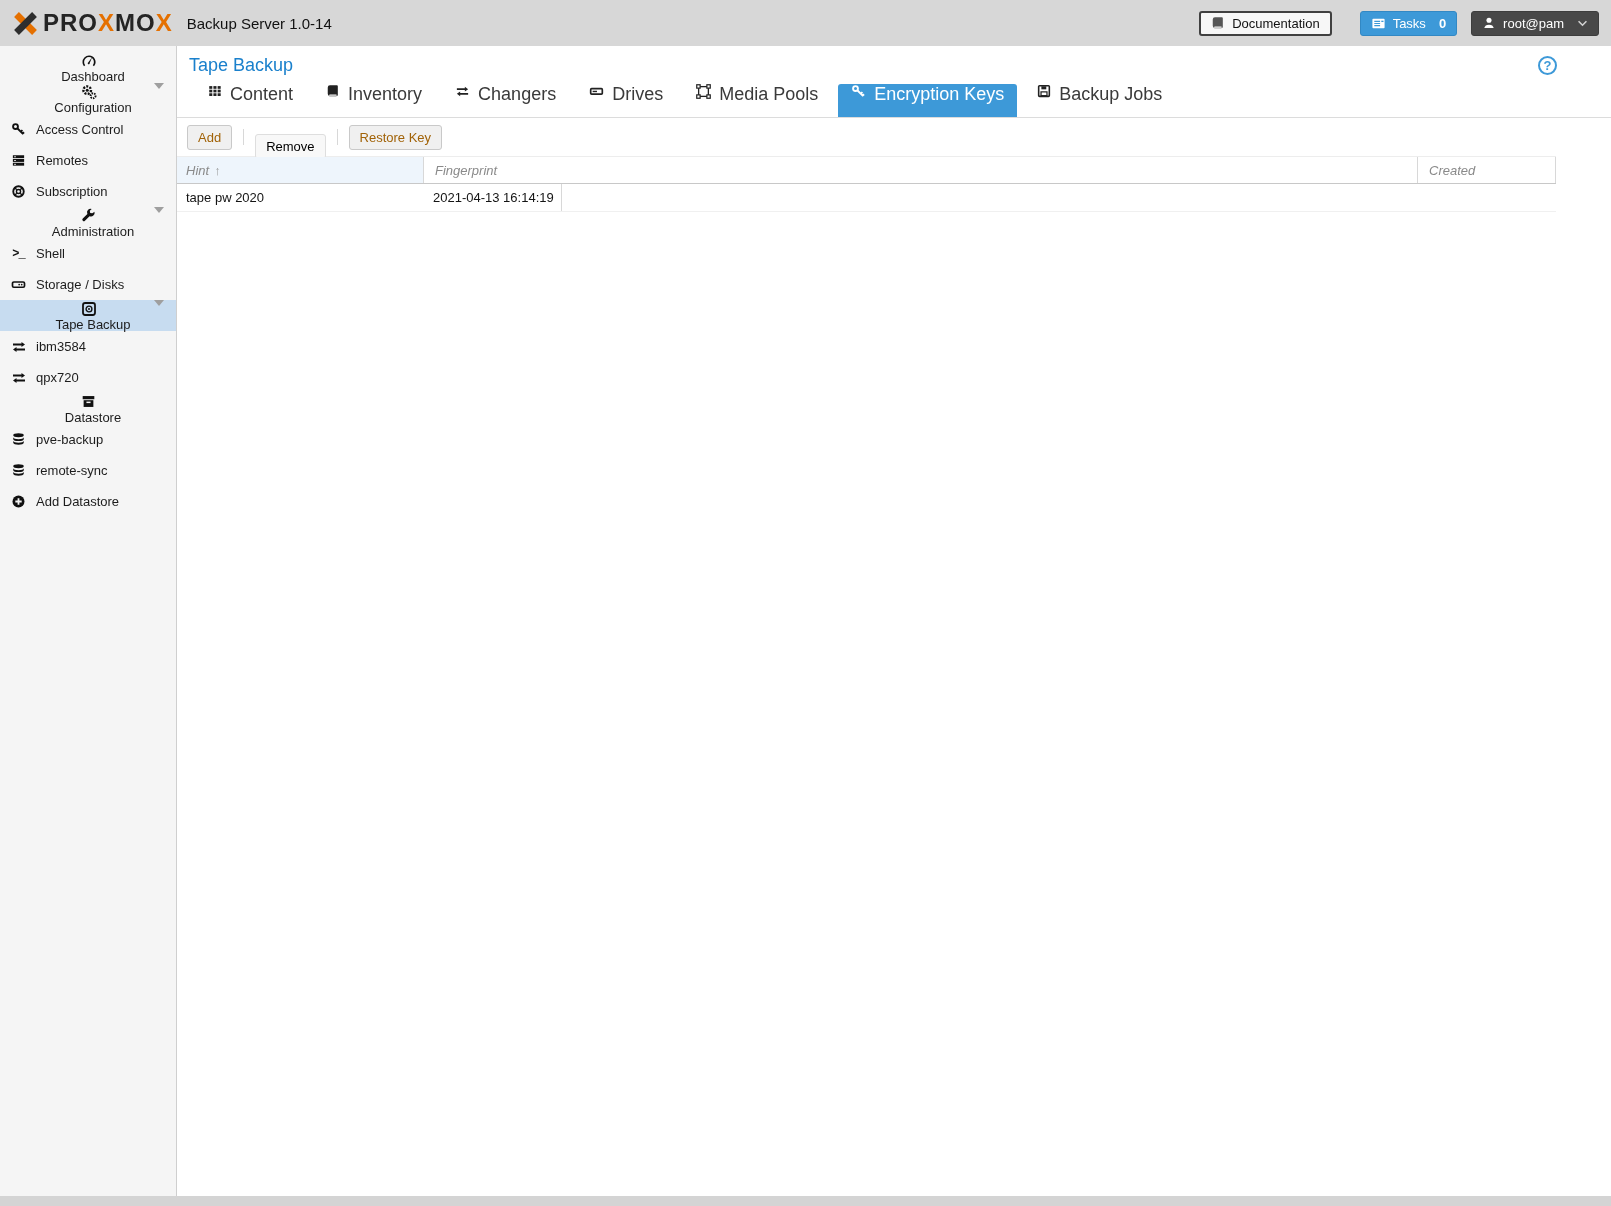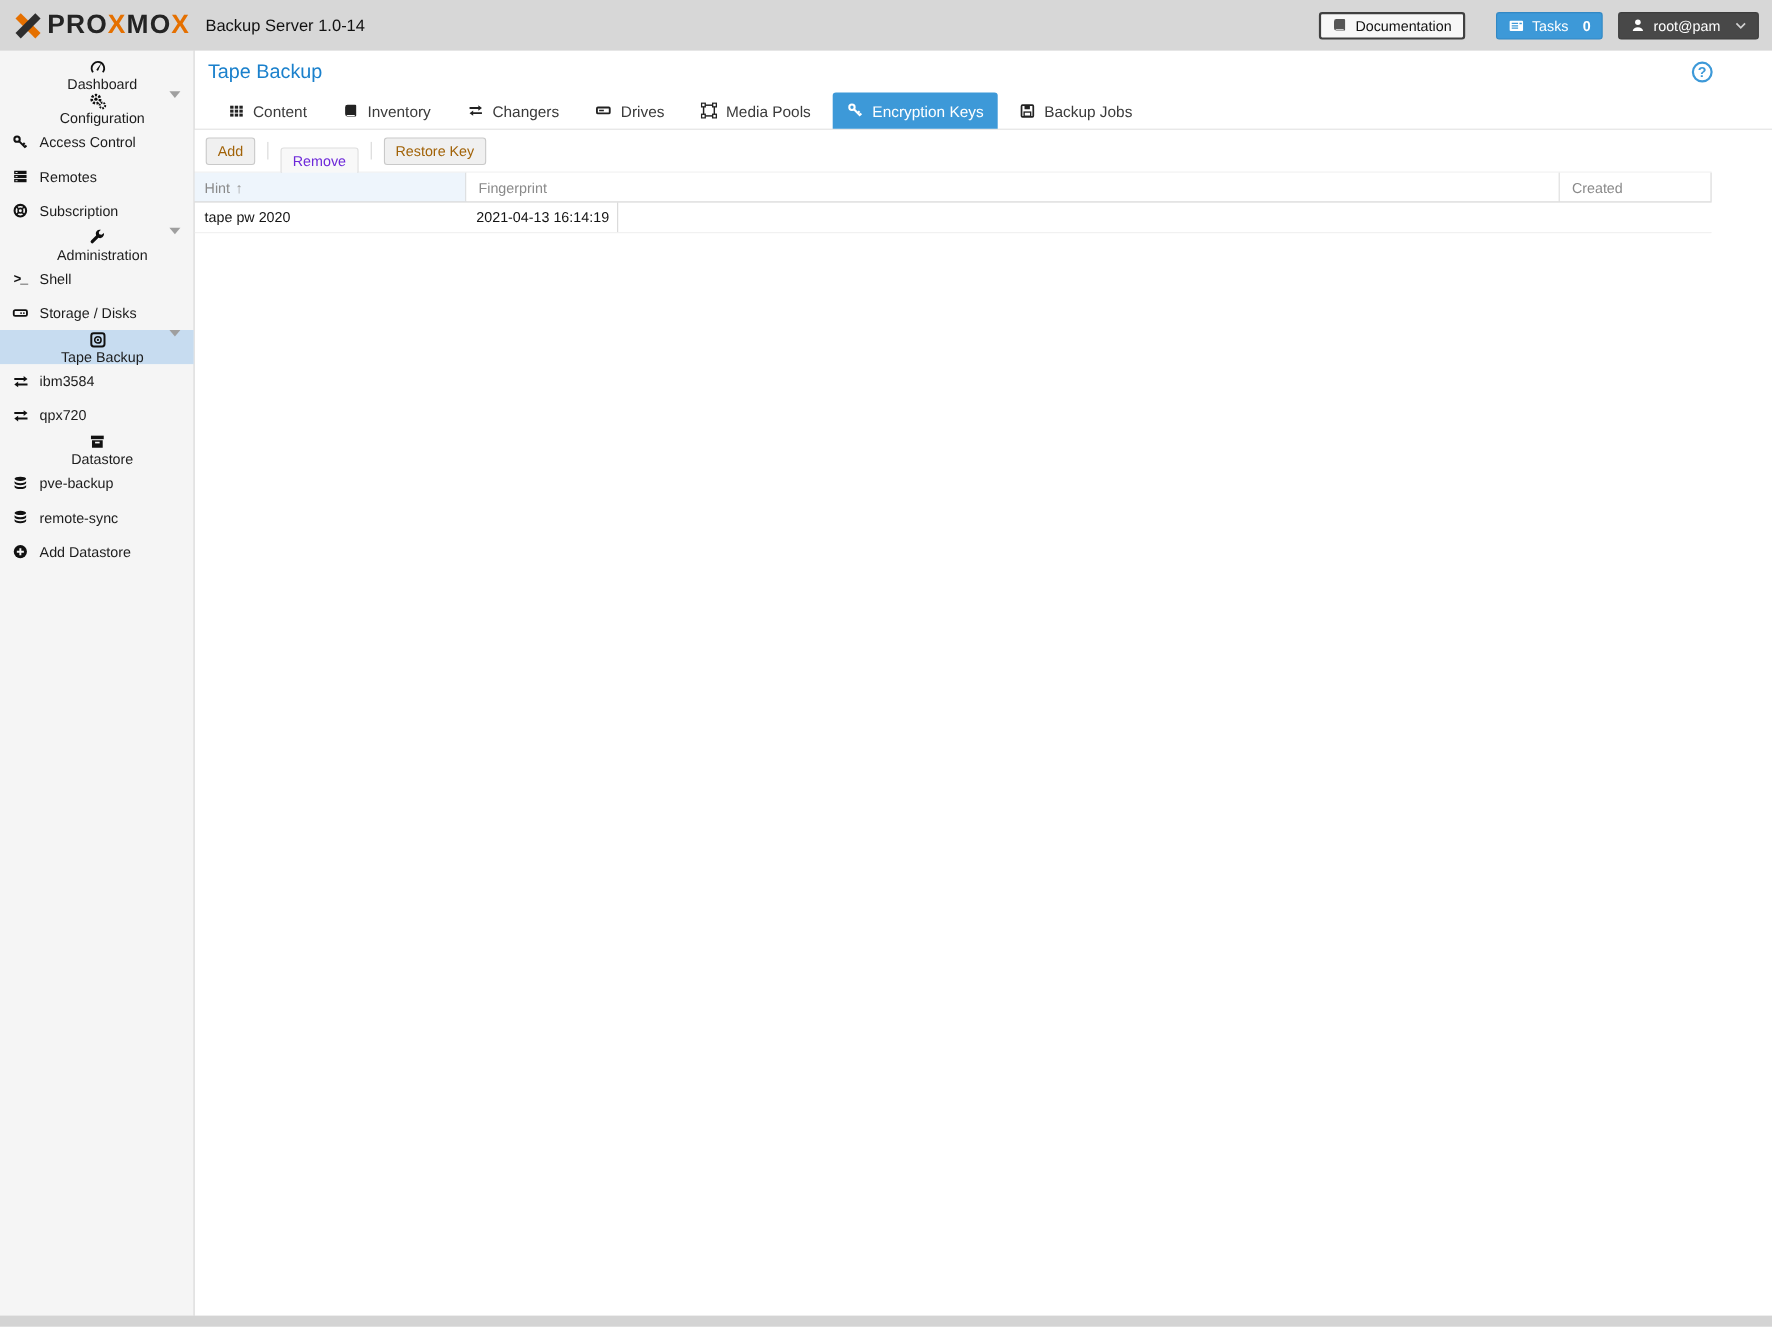--- a/index.html
+++ b/index.html
@@ -42,36 +42,36 @@
   
   .main-header { height:38px; display:flex; align-items:center; padding:0 12px; }
   .page-title { color:#1a80cc; font-size:18px; }
   .mh-spacer { flex:1; }
   .help-btn { width:19px; height:19px; border:2px solid #3d99d8; border-radius:50%; color:#3d99d8;
               font-weight:bold; font-size:13px; display:flex; align-items:center; justify-content:center;
               cursor:pointer; margin-right:42px; }
 
   
   .tabbar { display:flex; align-items:flex-end; padding-left:18px; border-bottom:1px solid #dcdcdc; height:34px; }
-  .tab { display:inline-flex; align-items:center; gap:8px; height:33px; padding:0 13px; margin-right:7px;
-         color:#3a3a3a; cursor:pointer; border-radius:3px 3px 0 0; font-size:14px; }
+  .tab { display:inline-flex; gap:8px; height:33px; padding:0 13px; margin-right:7px;
+         color:#3a3a3a; cursor:pointer; border-radius:3px 3px 0 0; font-size:18px; }
   .tab .t-ic { display:inline-flex; color:#222; }
   .tab.active { background:#3d99d8; color:#fff; }
   .tab.active .t-ic { color:#fff; }
 
   
   .toolbar { display:flex; align-items:center; height:38px; padding:0 10px; background:#fff; }
   .btn { background:#f0f0f0; border:1px solid #c9c9c9; border-radius:3px; padding:4px 10px;
          font-size:13px; color:#a16207; cursor:pointer; }
-  .btn.disabled { background:#f8f8f8; border-color:#dedede; color:#6d28d9; cursor:default;margin-top:19px; }
+  .btn.disabled { background:#f8f8f8; border-color:#dedede; color:#000000; cursor:default;margin-top:19px; }
   .tb-sep { width:1px; height:16px; background:#d8d8d8; margin:0 11px; }
 
   
   .grid { width:1379px; }
-  .grid-header { display:flex; height:28px; border-bottom:1px solid #c8c8c8; border-top:1px solid #ededed; }
+  .grid-header { display:flex; height:28px; border-bottom:1px solid #c8c8c8; border-top:1px solid #ededed;font-style:italic; }
   .gh-cell { display:flex; align-items:center; padding:0 9px; color:#8a8a8a; border-right:1px solid #d8d8d8;
              background:#fff; cursor:pointer; }
   .gh-cell.sorted { background:#eef5fc; }
   .sort-arrow { color:#9a9a9a; margin-left:5px; font-size:13px; }
   .col-hint { width:247px; }
   .col-fp { width:994px; padding-left:11px; }
   .col-created { width:138px; padding-left:11px; border-right:1px solid #d8d8d8; }
   .grid-row { display:flex; height:28px; border-bottom:1px solid #f0f0f0; }
   .gr-cell { display:flex; align-items:center; padding:0 9px; color:#141414; overflow:hidden; white-space:nowrap; }
 

